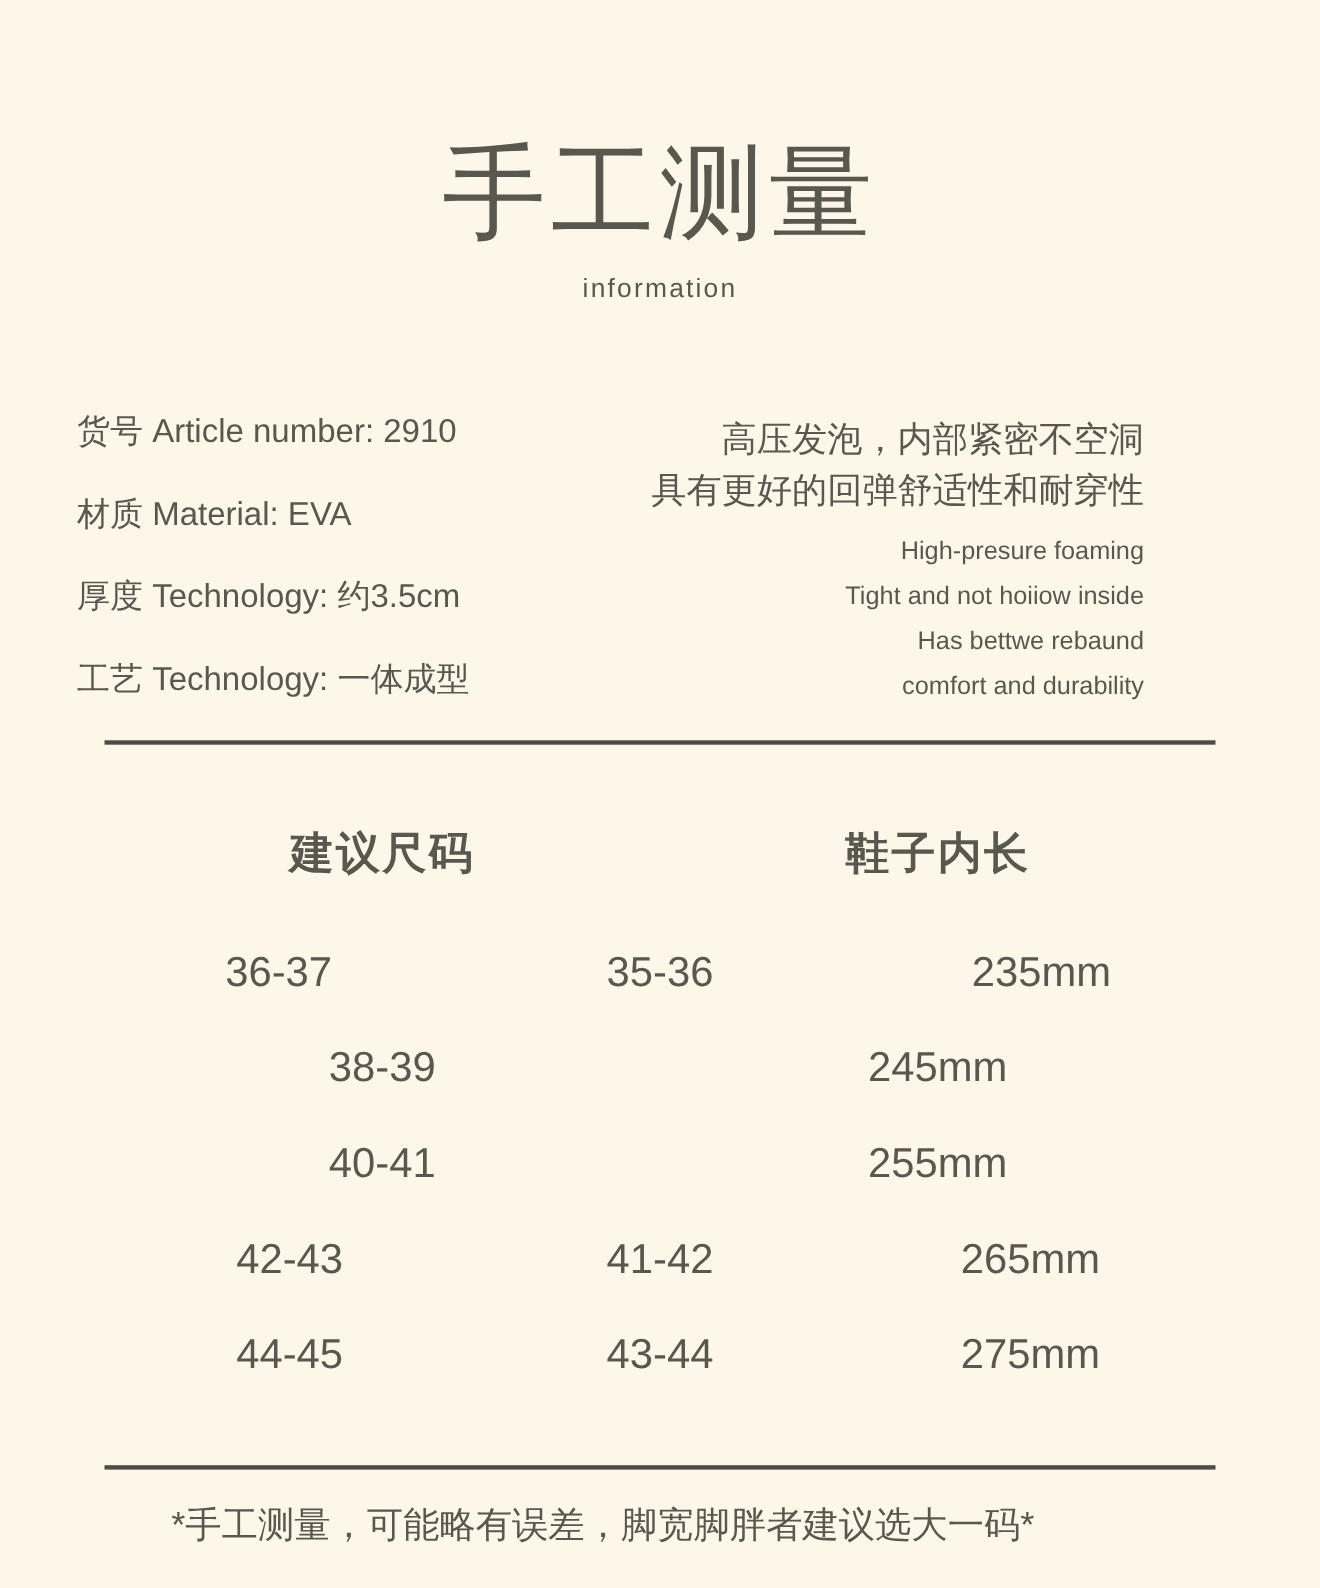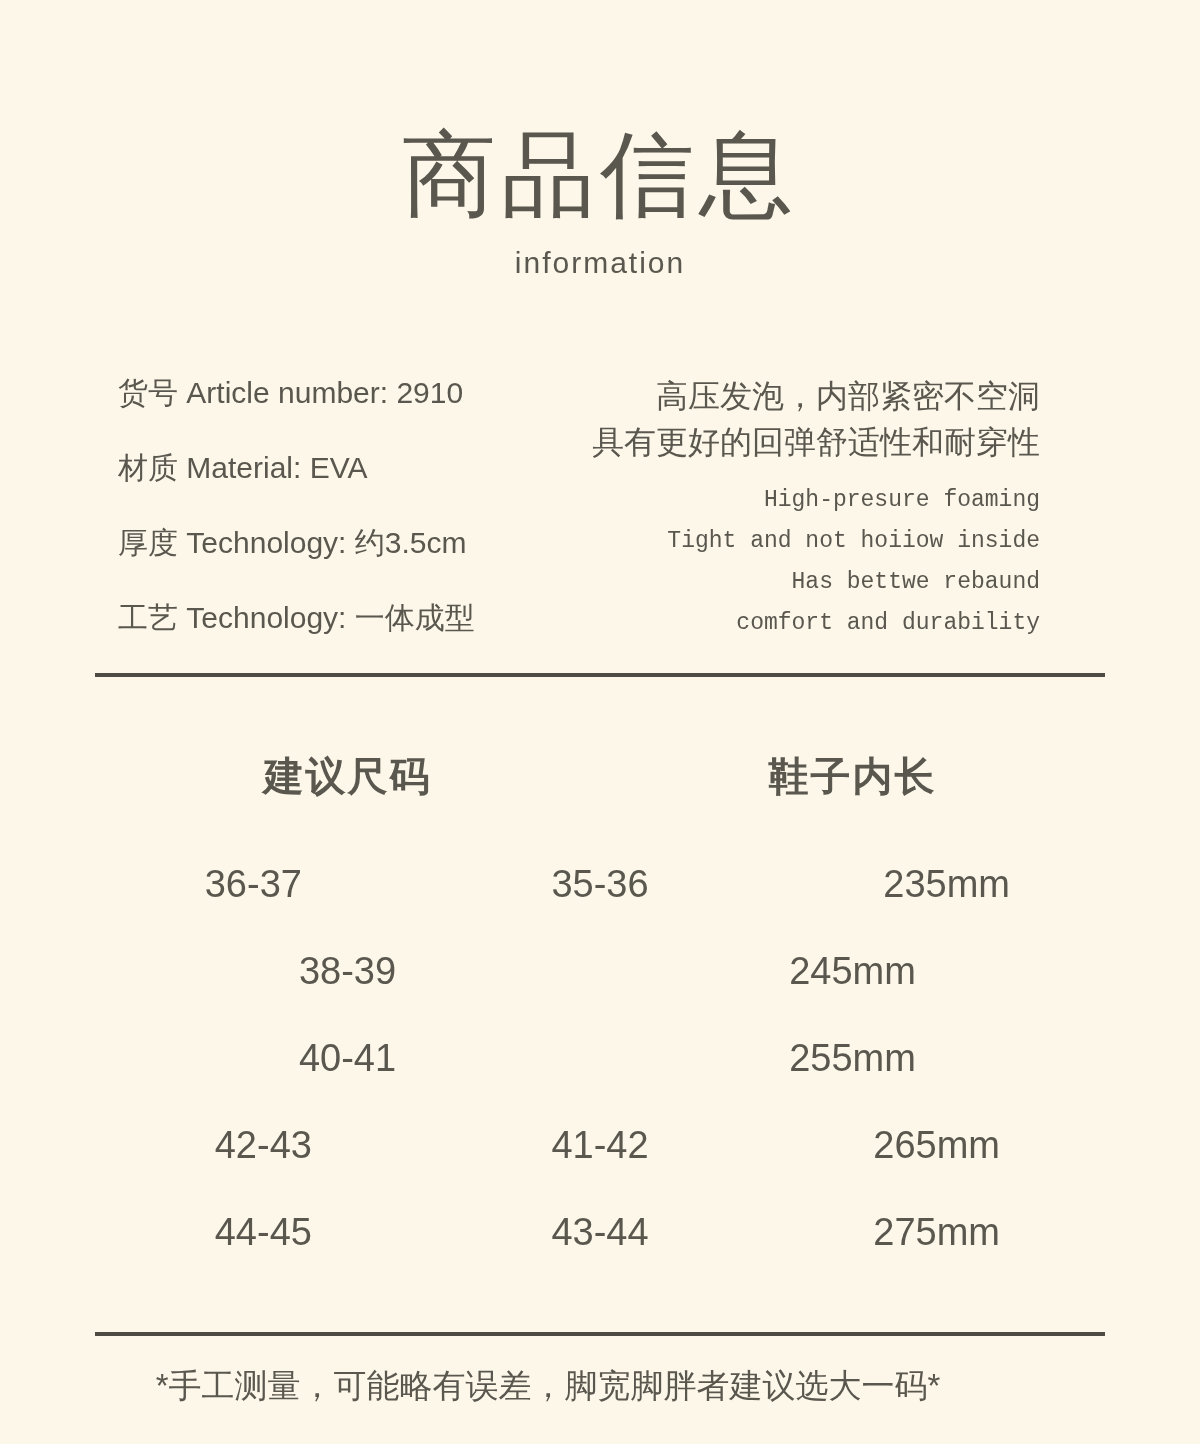--- a/index.html
+++ b/index.html
@@ -28,45 +28,45 @@
   .hero-title {
     margin: 0;
     font-size: 94px;
     line-height: 113px;
     font-weight: 500;
     letter-spacing: 5px;
     color: var(--text);
   }
   .hero-subtitle {
     margin: 14px 0 0 0;
-    font-size: 30px;
+    font-size: 24px;
     line-height: 36px;
     letter-spacing: 2px;
     font-weight: 400;
   }
 
   
   .specs {
     display: flex;
     justify-content: space-between;
     align-items: flex-start;
     margin-top: 95px;
-    padding-left: 118px;
+    padding-left: 70px;
     padding-right: 160px;
   }
   .spec-list { text-align: left; }
   .spec-item {
     margin: 0 0 41px 0;
     font-size: 30px;
     line-height: 34px;
     white-space: nowrap;
   }
   .spec-item:last-child { margin-bottom: 0; }
 
-  .feature-list { text-align: right; font-family: Liberation Mono, monospace; }
+  .feature-list { text-align: right; }
   .feature-cn {
     margin: 0;
     font-size: 32px;
     line-height: 46px;
     white-space: nowrap;
   }
   .feature-en-group { margin-top: 12px; }
   .feature-en {
     margin: 0;
     font-size: 23px;
@@ -112,21 +112,21 @@
     transform: translateX(-52px);
     white-space: nowrap;
   }
 </style>
 </head>
 <body>
 
 <div class="page">
 
   <header class="hero">
-    <h1 class="hero-title">商品信息</h1>
+    <h1 class="hero-title">手工测量</h1>
     <p class="hero-subtitle">information</p>
   </header>
 
   <section class="specs">
     <div class="spec-list">
       <p class="spec-item">货号 Article number: 2910</p>
       <p class="spec-item">材质 Material: EVA</p>
       <p class="spec-item">厚度 Technology: 约3.5cm</p>
       <p class="spec-item">工艺 Technology: 一体成型</p>
     </div>

